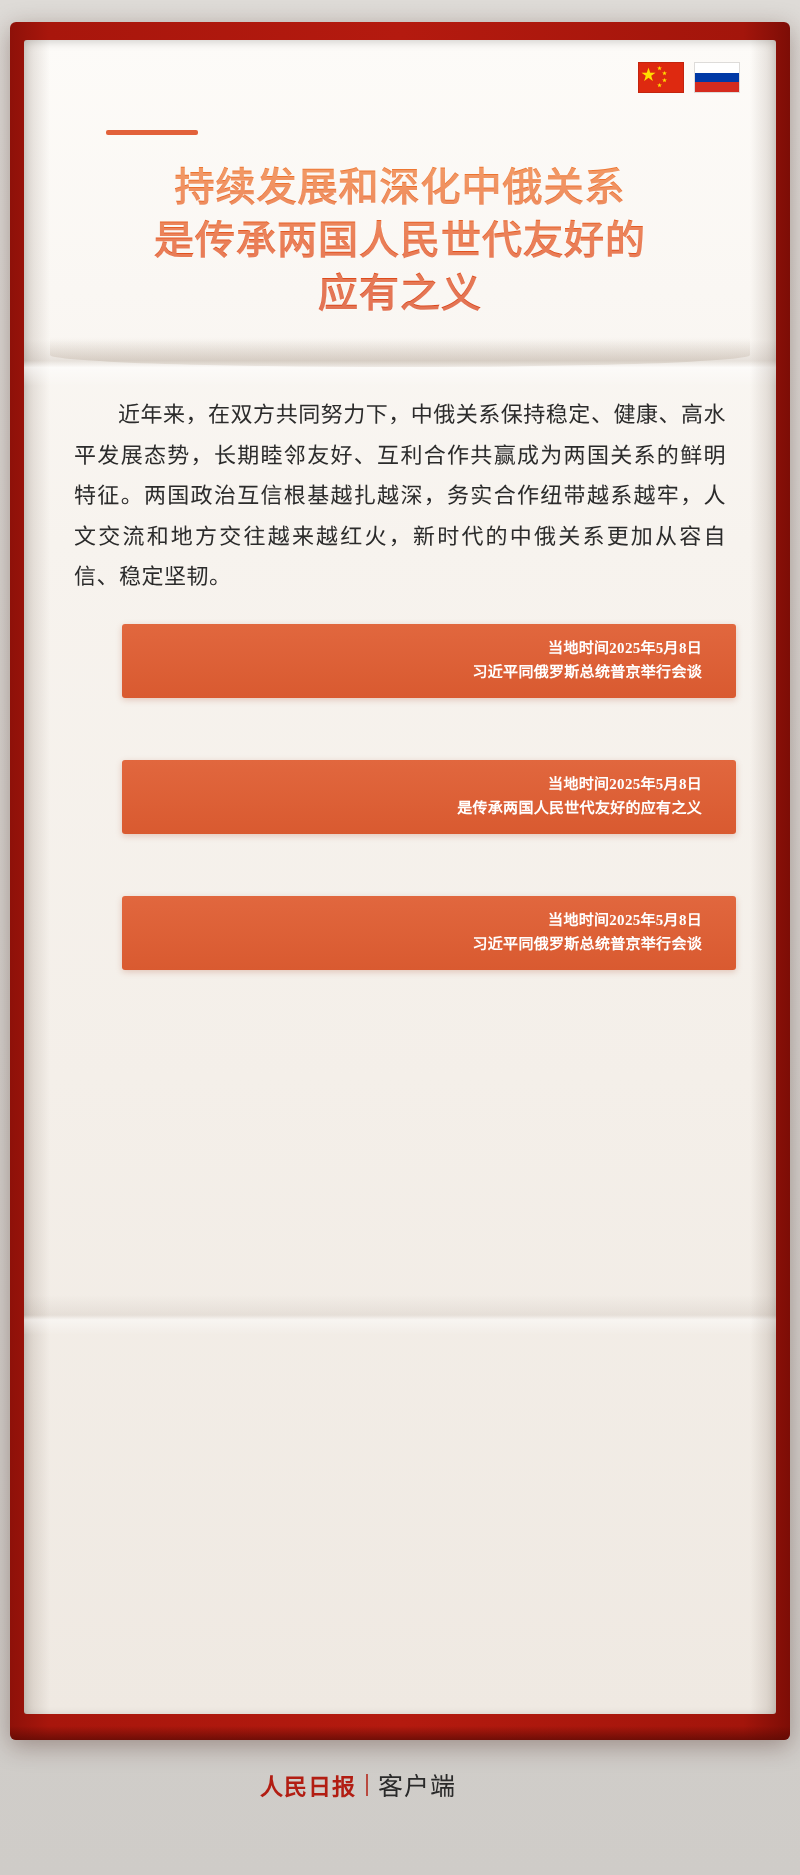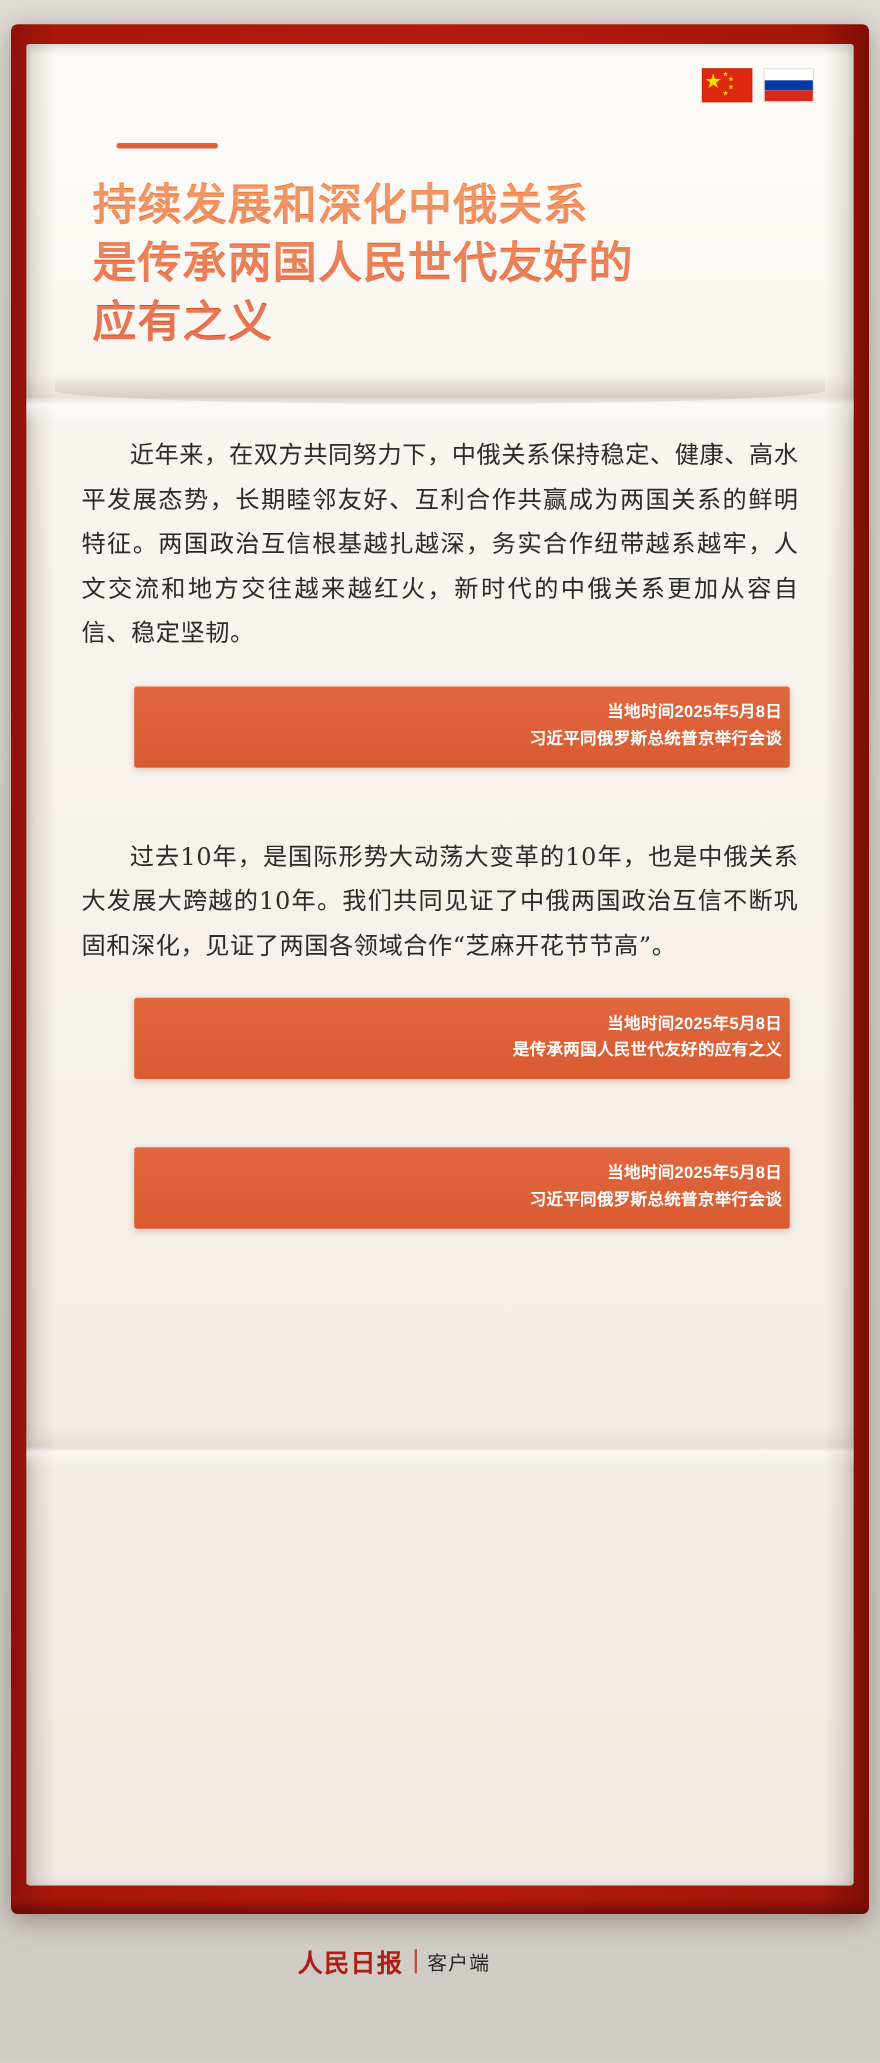--- a/index.html
+++ b/index.html
@@ -112,20 +112,21 @@
   .flag-cn .s4 { left: 18px; top: 20px; }
   .flag-ru .band { height: 33.34%; }
   .flag-ru .b1 { background: #ffffff; }
   .flag-ru .b2 { background: #0039a6; }
   .flag-ru .b3 { background: #d52b1e; }
 
   
   .title-wrap {
     position: relative;
     padding: 90px 60px 18px 60px;
+    text-align: center;
   }
   .title-rule {
     width: 92px;
     height: 5px;
     background: #e2613a;
     border-radius: 2px;
     margin: 0 0 26px 22px;
   }
   .title {
     font-family: "DejaVu Sans", "Liberation Sans", sans-serif;
@@ -167,25 +168,25 @@
     text-align: justify;
     text-justify: inter-ideograph;
     margin: 0 50px 26px 50px;
     text-indent: 2em;
     font-family: "DejaVu Serif", "Liberation Serif", serif;
   }
 
   .source {
     background: linear-gradient(180deg, #e1673e 0%, #d95a30 100%);
     color: #fff;
-    margin: 0 58px 0 98px;
-    padding: 12px 7px 14px 18px;
+    margin: 0 40px 0 98px;
+    padding: 12px 34px 14px 18px;
     border-radius: 3px;
     text-align: right;
-    font-family: Liberation Sans, sans-serif;
+    font-family: Liberation Serif, serif;
     box-shadow: 0 2px 6px rgba(170,70,40,.25);
   }
   .source .line {
     font-size: 15px;
     line-height: 1.6;
     letter-spacing: .3px;
     font-weight: bold;
   }
   .source .line.date { font-weight: bold; }
 
@@ -211,21 +212,21 @@
     letter-spacing: 1px;
   }
   .logo-div {
     width: 2px;
     height: 22px;
     background: #b21d12;
     opacity: .75;
   }
   .logo-app {
     font-family: Liberation Mono, monospace;
-    font-size: 18px;
+    font-size: 25px;
     color: #2a2a2a;
     letter-spacing: 1px;
   }
 </style>
 </head>
 <body>
 
 <div class="page">
 
   <div class="book">
@@ -259,21 +260,20 @@
 
         <div class="block">
           <p class="quote">近年来，在双方共同努力下，中俄关系保持稳定、健康、高水平发展态势，长期睦邻友好、互利合作共赢成为两国关系的鲜明特征。两国政治互信根基越扎越深，务实合作纽带越系越牢，人文交流和地方交往越来越红火，新时代的中俄关系更加从容自信、稳定坚韧。</p>
           <div class="source">
             <div class="line date">当地时间2025年5月8日</div>
             <div class="line">习近平同俄罗斯总统普京举行会谈</div>
           </div>
         </div>
 
         <div class="block">
-          <p class="quote">过去10年，是国际形势大动荡大变革的10年，也是中俄关系大发展大跨越的10年。我们共同见证了中俄两国政治互信不断巩固和深化，见证了两国各领域合作“芝麻开花节节高”。</p>
           <div class="source">
             <div class="line date">当地时间2025年5月8日</div>
             <div class="line">是传承两国人民世代友好的应有之义</div>
           </div>
         </div>
 
         <div class="block">
           <div class="source">
             <div class="line date">当地时间2025年5月8日</div>
             <div class="line">习近平同俄罗斯总统普京举行会谈</div>

